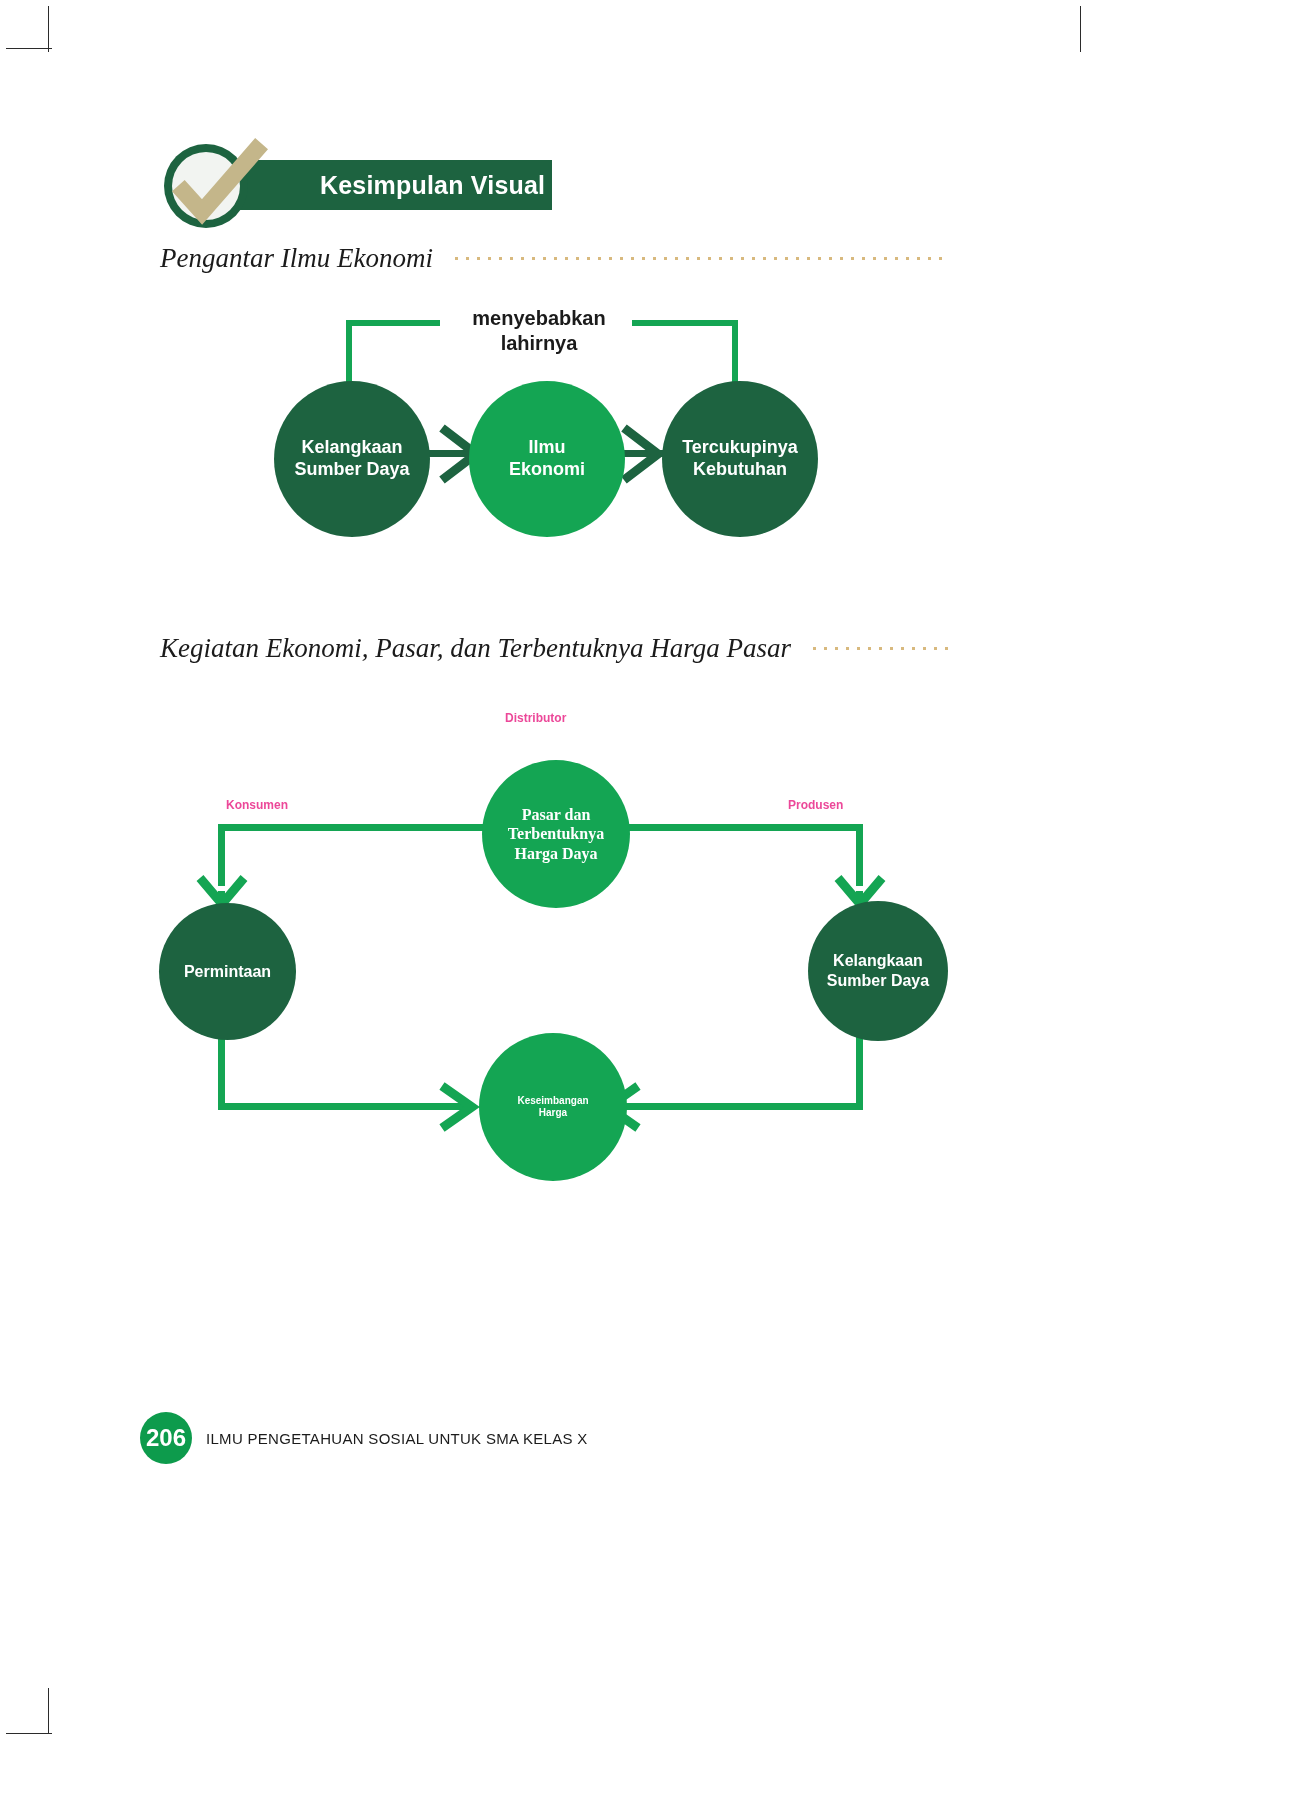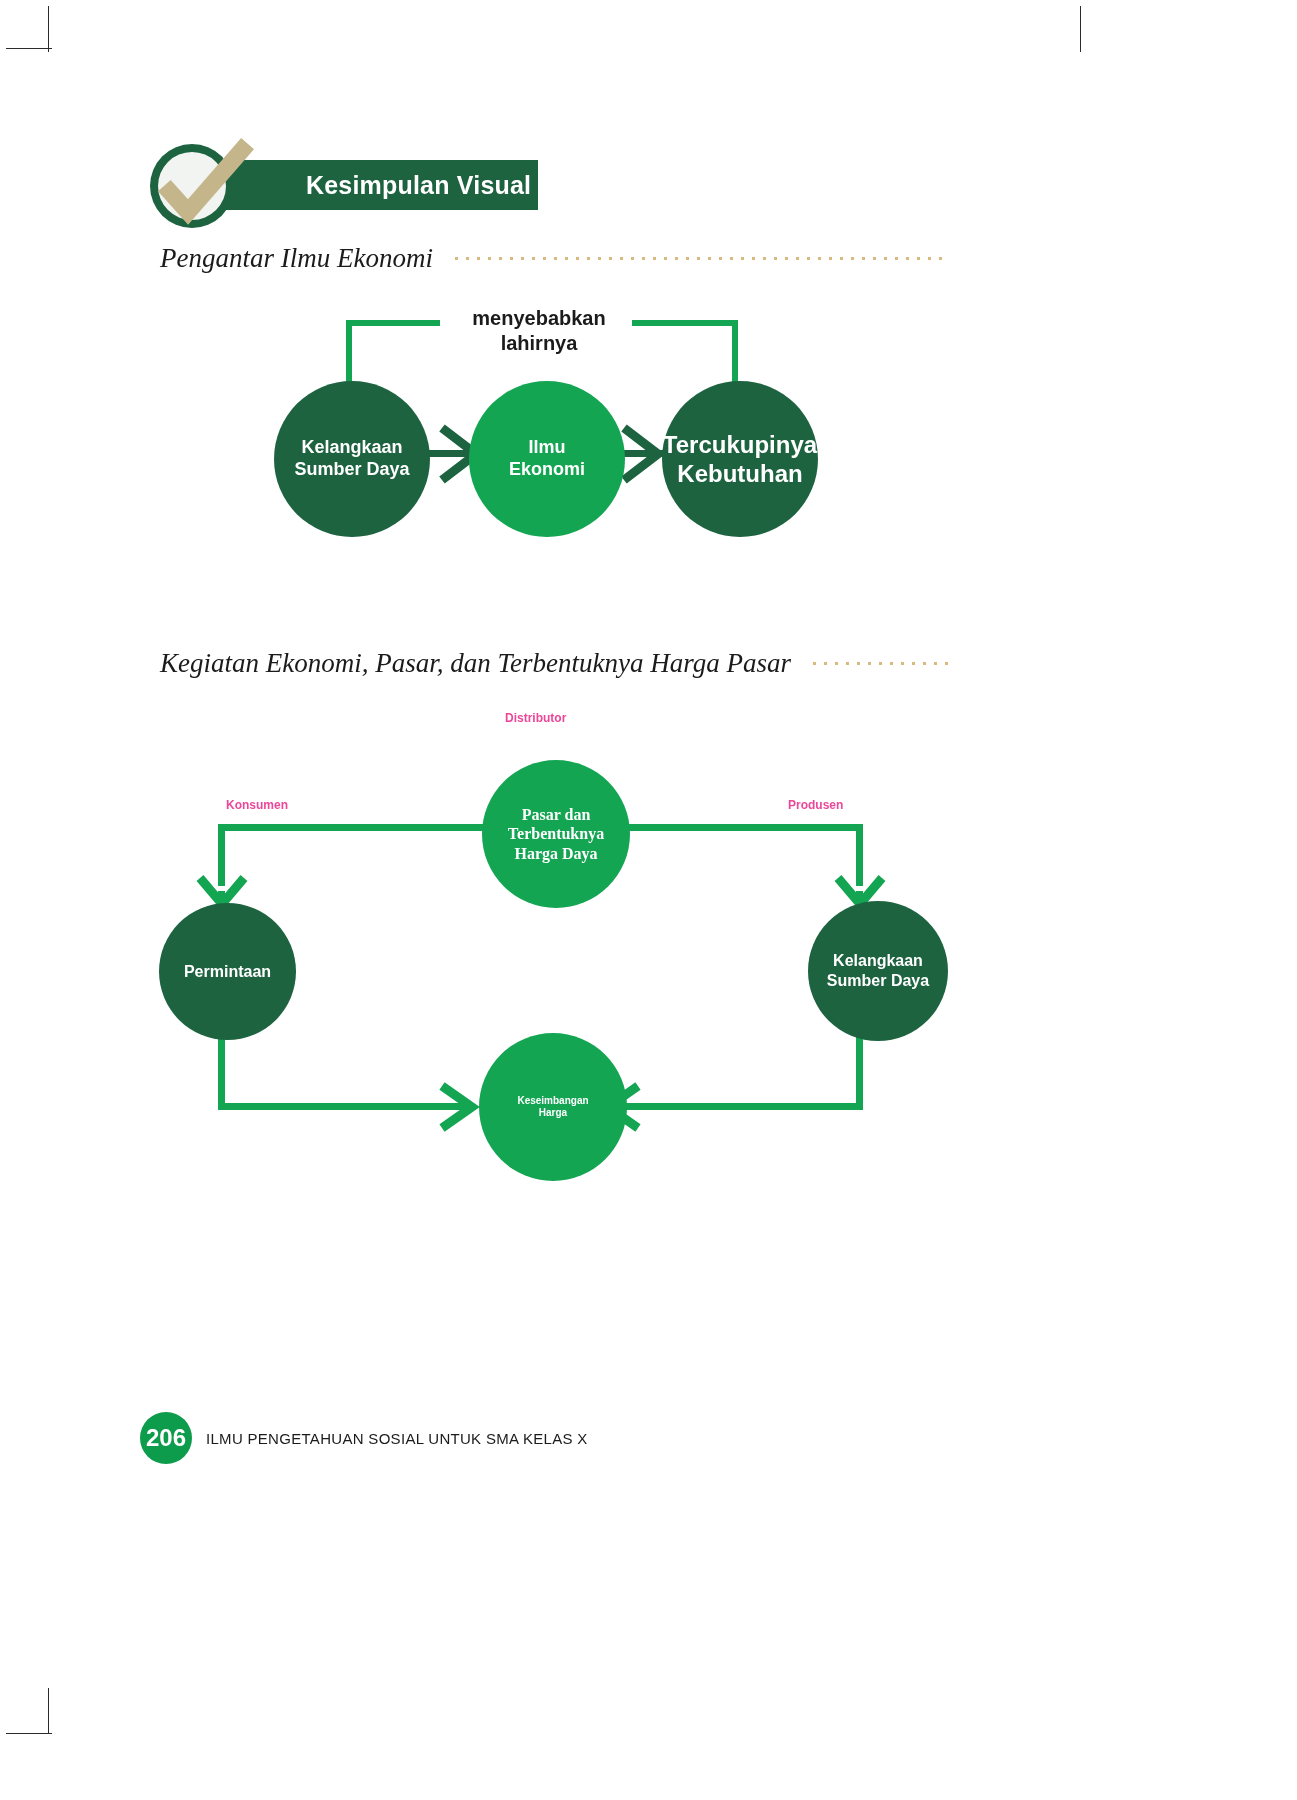--- a/index.html
+++ b/index.html
@@ -19,21 +19,21 @@
   .crop {
     position: absolute;
     background: #2b2b2b;
   }
   .crop.v { width: 1px; height: 46px; }
   .crop.h { height: 1px; width: 46px; }
 
   
   .header-wrap {
     position: absolute;
-    left: 150px;
+    left: 164px;
     top: 132px;
     width: 400px;
     height: 100px;
   }
   .header-bar {
     position: absolute;
     left: 68px;
     top: 28px;
     width: 320px;
     height: 50px;
@@ -221,29 +221,29 @@
     </span>
   </div>
 
   <div class="node light" style="left:209px; top:81px; width:156px; height:156px; font-size:18px;text-align:center;">
     <span>
       <span>Ilmu</span><br>
       <span>Ekonomi</span>
     </span>
   </div>
 
-  <div class="node dark" style="left:402px; top:81px; width:156px; height:156px; font-size:24px;">
+  <div class="node dark" style="left:402px; top:81px; width:156px; height:156px; font-size:18px;">
     <span>
       <span>Tercukupinya</span><br>
       <span>Kebutuhan</span>
     </span>
   </div>
 </div>
 
-<div class="sec-title-row" style="left:160px; top:648px; width:790px;">
+<div class="sec-title-row" style="left:160px; top:633px; width:790px;">
   <span class="sec-title">Kegiatan Ekonomi, Pasar, dan Terbentuknya Harga Pasar</span>
   <span class="dotline"></span>
 </div>
 
 <div class="diagram" style="left:160px; top:705px; width:790px; height:500px;">
 
   <div class="label-green" style="left:345px; top:6px;">Distributor</div>
 
   <div class="label-green" style="left:66px; top:93px;">Konsumen</div>
 

